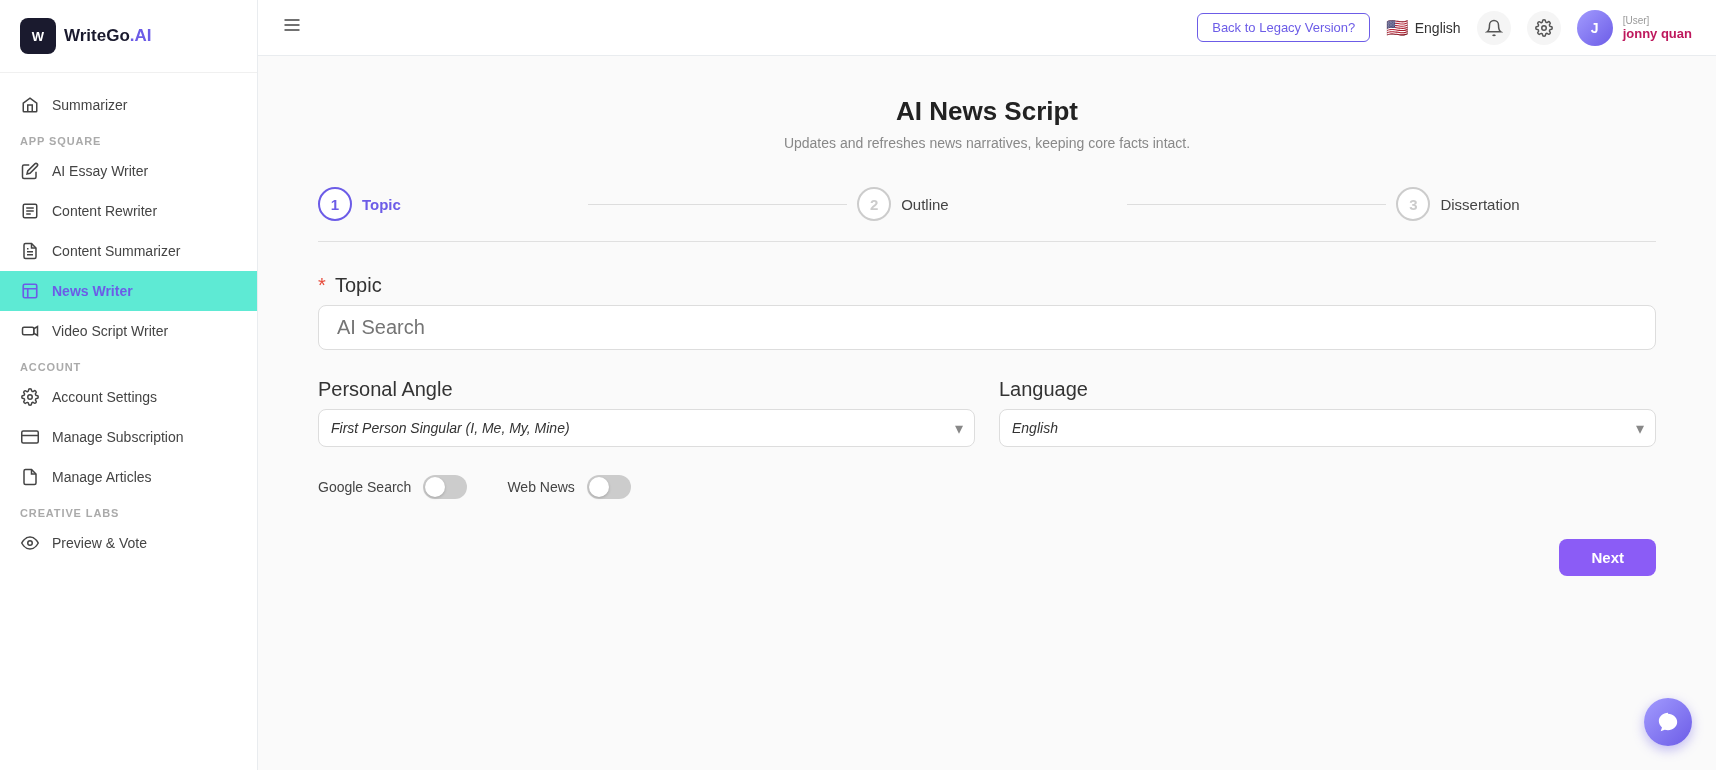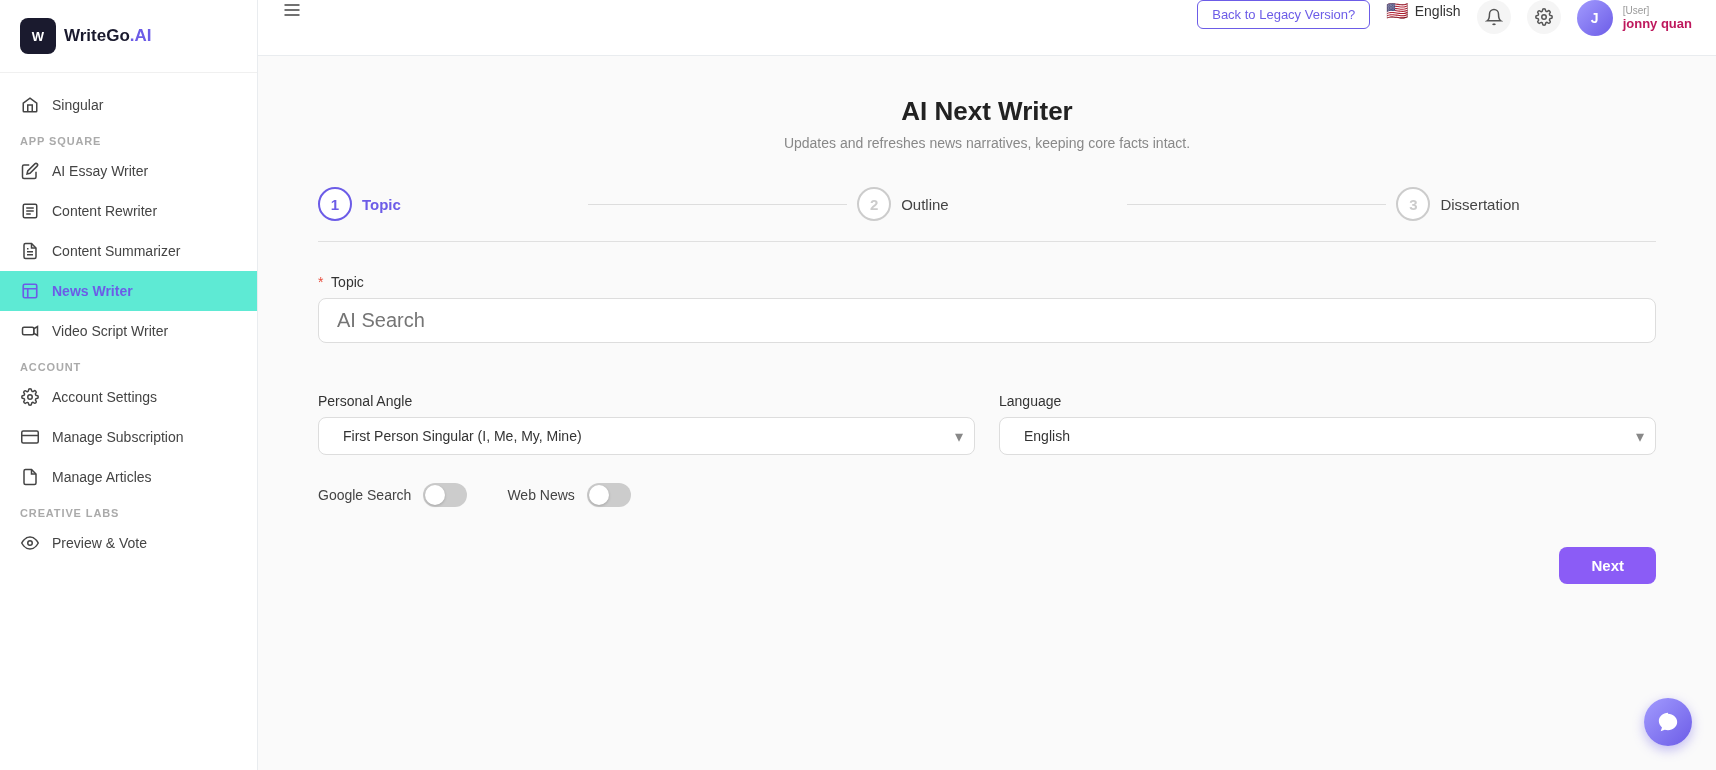--- a/index.html
+++ b/index.html
@@ -74,21 +74,21 @@
       display: flex;
       flex-direction: column;
       overflow: hidden;
     }
 
     
     .header {
       background: #fff;
       border-bottom: 1px solid #e9ecef;
       display: flex;
-      align-items: flex-start;
+      align-items: center;
       padding: 0 24px;
       height: 56px;
       gap: 16px;
     }
     .header-menu-icon { color: #555; cursor: pointer; font-size: 18px; }
     .header-spacer { flex: 1; }
     .back-legacy-btn {
       border: 1.5px solid #6c5ce7;
       background: #fff;
       color: #6c5ce7;
@@ -195,26 +195,25 @@
     .step-label {
       font-size: 15px;
       color: #444;
     }
     .step-label.active { color: #6c5ce7; font-weight: 600; }
     .step-line { flex: 1; height: 1px; background: #ddd; margin: 0 10px; }
 
     
     .form-group { margin-bottom: 28px; }
     .form-label {
-      font-size: 14px;
+      font-size: 20px;
       font-weight: 500;
       color: #333;
       margin-bottom: 8px;
       display: block;
-      margin-top: 22px;
     }
     .required { color: #e74c3c; margin-right: 4px; }
     .form-input {
       width: 100%;
       padding: 10px 18px;
       border: 1.5px solid #ddd;
       border-radius: 8px;
       font-size: 20px;
       color: #333;
       background: #fff;
@@ -223,29 +222,30 @@
     }
 
     .form-row { display: flex; gap: 24px; margin-bottom: 28px; }
     .form-col { flex: 1; }
 
     .form-select-wrapper {
       position: relative;
     }
     .form-select {
       width: 100%;
-      padding: 10px 24px;
+      padding: 10px 12px;
       border: 1.5px solid #ddd;
       border-radius: 8px;
       font-size: 14px;
       color: #333;
       background: #fff;
       outline: none;
       appearance: none;
       cursor: pointer;
+      font-style: italic;
     }
     .select-arrow {
       position: absolute;
       right: 12px;
       top: 50%;
       transform: translateY(-50%);
       pointer-events: none;
       color: #888;
     }
 
@@ -326,21 +326,21 @@
   </div>
   <div class="sidebar-nav">
 
     <div class="sidebar-item">
       <div class="sidebar-icon">
         <svg width="18" height="18" viewBox="0 0 24 24" fill="none" stroke="currentColor" stroke-width="2">
             <path d="M3 9.5L12 3l9 6.5V20a1 1 0 01-1 1H4a1 1 0 01-1-1V9.5z"></path>
             <path d="M9 21V12h6v9"></path>
           </svg>
       </div>
-      <span>Singular</span>
+      <span>Summarizer</span>
     </div>
 
     <div class="sidebar-section-label">APP SQUARE</div>
     <div class="sidebar-item">
       <div class="sidebar-icon">
         <svg width="18" height="18" viewBox="0 0 24 24" fill="none" stroke="currentColor" stroke-width="2">
             <path d="M11 4H4a2 2 0 00-2 2v14a2 2 0 002 2h14a2 2 0 002-2v-7"></path>
             <path d="M18.5 2.5a2.121 2.121 0 013 3L12 15l-4 1 1-4 9.5-9.5z"></path>
           </svg>
       </div>
@@ -459,21 +459,21 @@
     <div style="display:flex;align-items:center;gap:10px;">
       <div class="user-avatar">J</div>
       <div class="user-info">
         <span class="user-label">[User]</span>
         <span class="user-name">jonny quan</span>
       </div>
     </div>
   </div>
 
   <div class="content">
-    <h1 class="page-title">AI Next Writer</h1>
+    <h1 class="page-title">AI News Script</h1>
     <p class="page-subtitle">Updates and refreshes news narratives, keeping core facts intact.</p>
 
     <div class="steps">
       <div class="step">
         <div class="step-circle active">
           <span>1</span>
         </div>
         <span class="step-label active">Topic</span>
       </div>
       <div class="step-line"></div>

